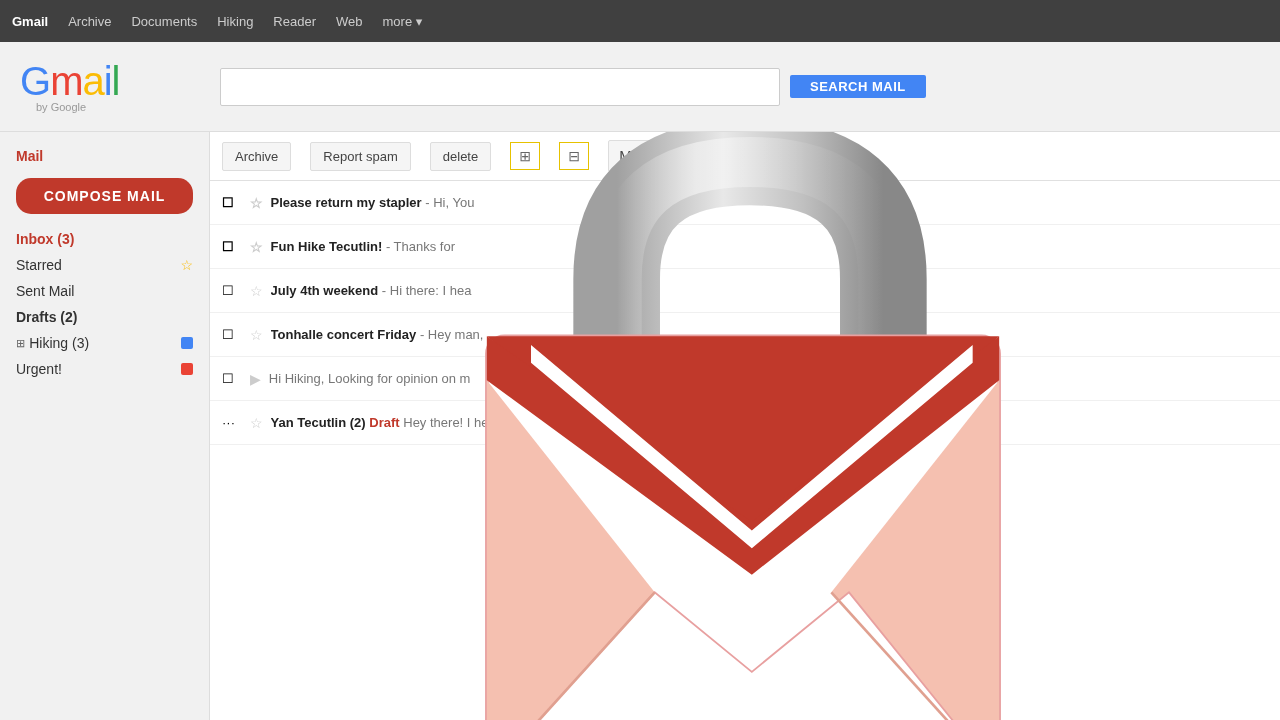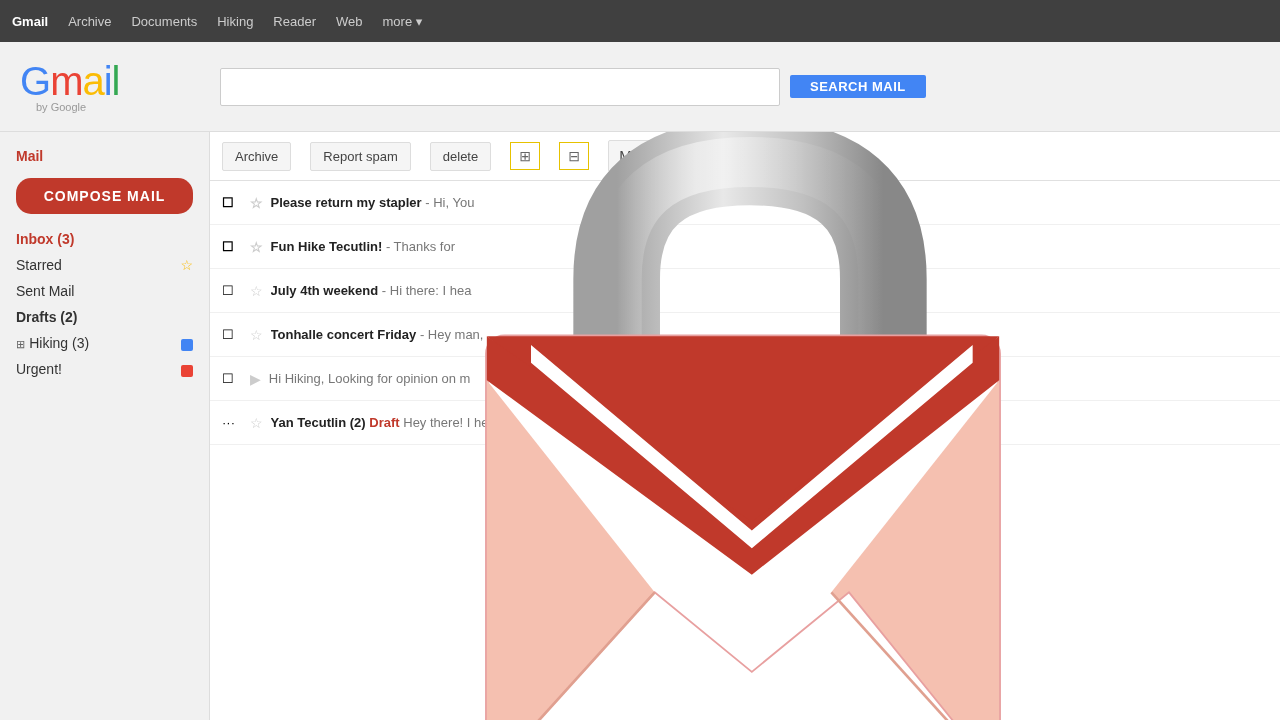--- a/index.html
+++ b/index.html
@@ -113,21 +113,21 @@
       font-weight: bold;
       letter-spacing: 1px;
       cursor: pointer;
       border-radius: 15px;
       margin: 8px 16px 12px;
       display: block;
       width: calc(100% - 32px);
     }
     .sidebar-item {
       display: flex;
-      align-items: flex-end;
+      align-items: center;
       padding: 5px 16px;
       font-size: 14px;
       color: #333;
       cursor: pointer;
       position: relative;
     }
     .sidebar-item.active { color: #c0392b; font-weight: bold; }
     .sidebar-item-label { flex: 1; }
     .sidebar-badge {
       width: 12px;

